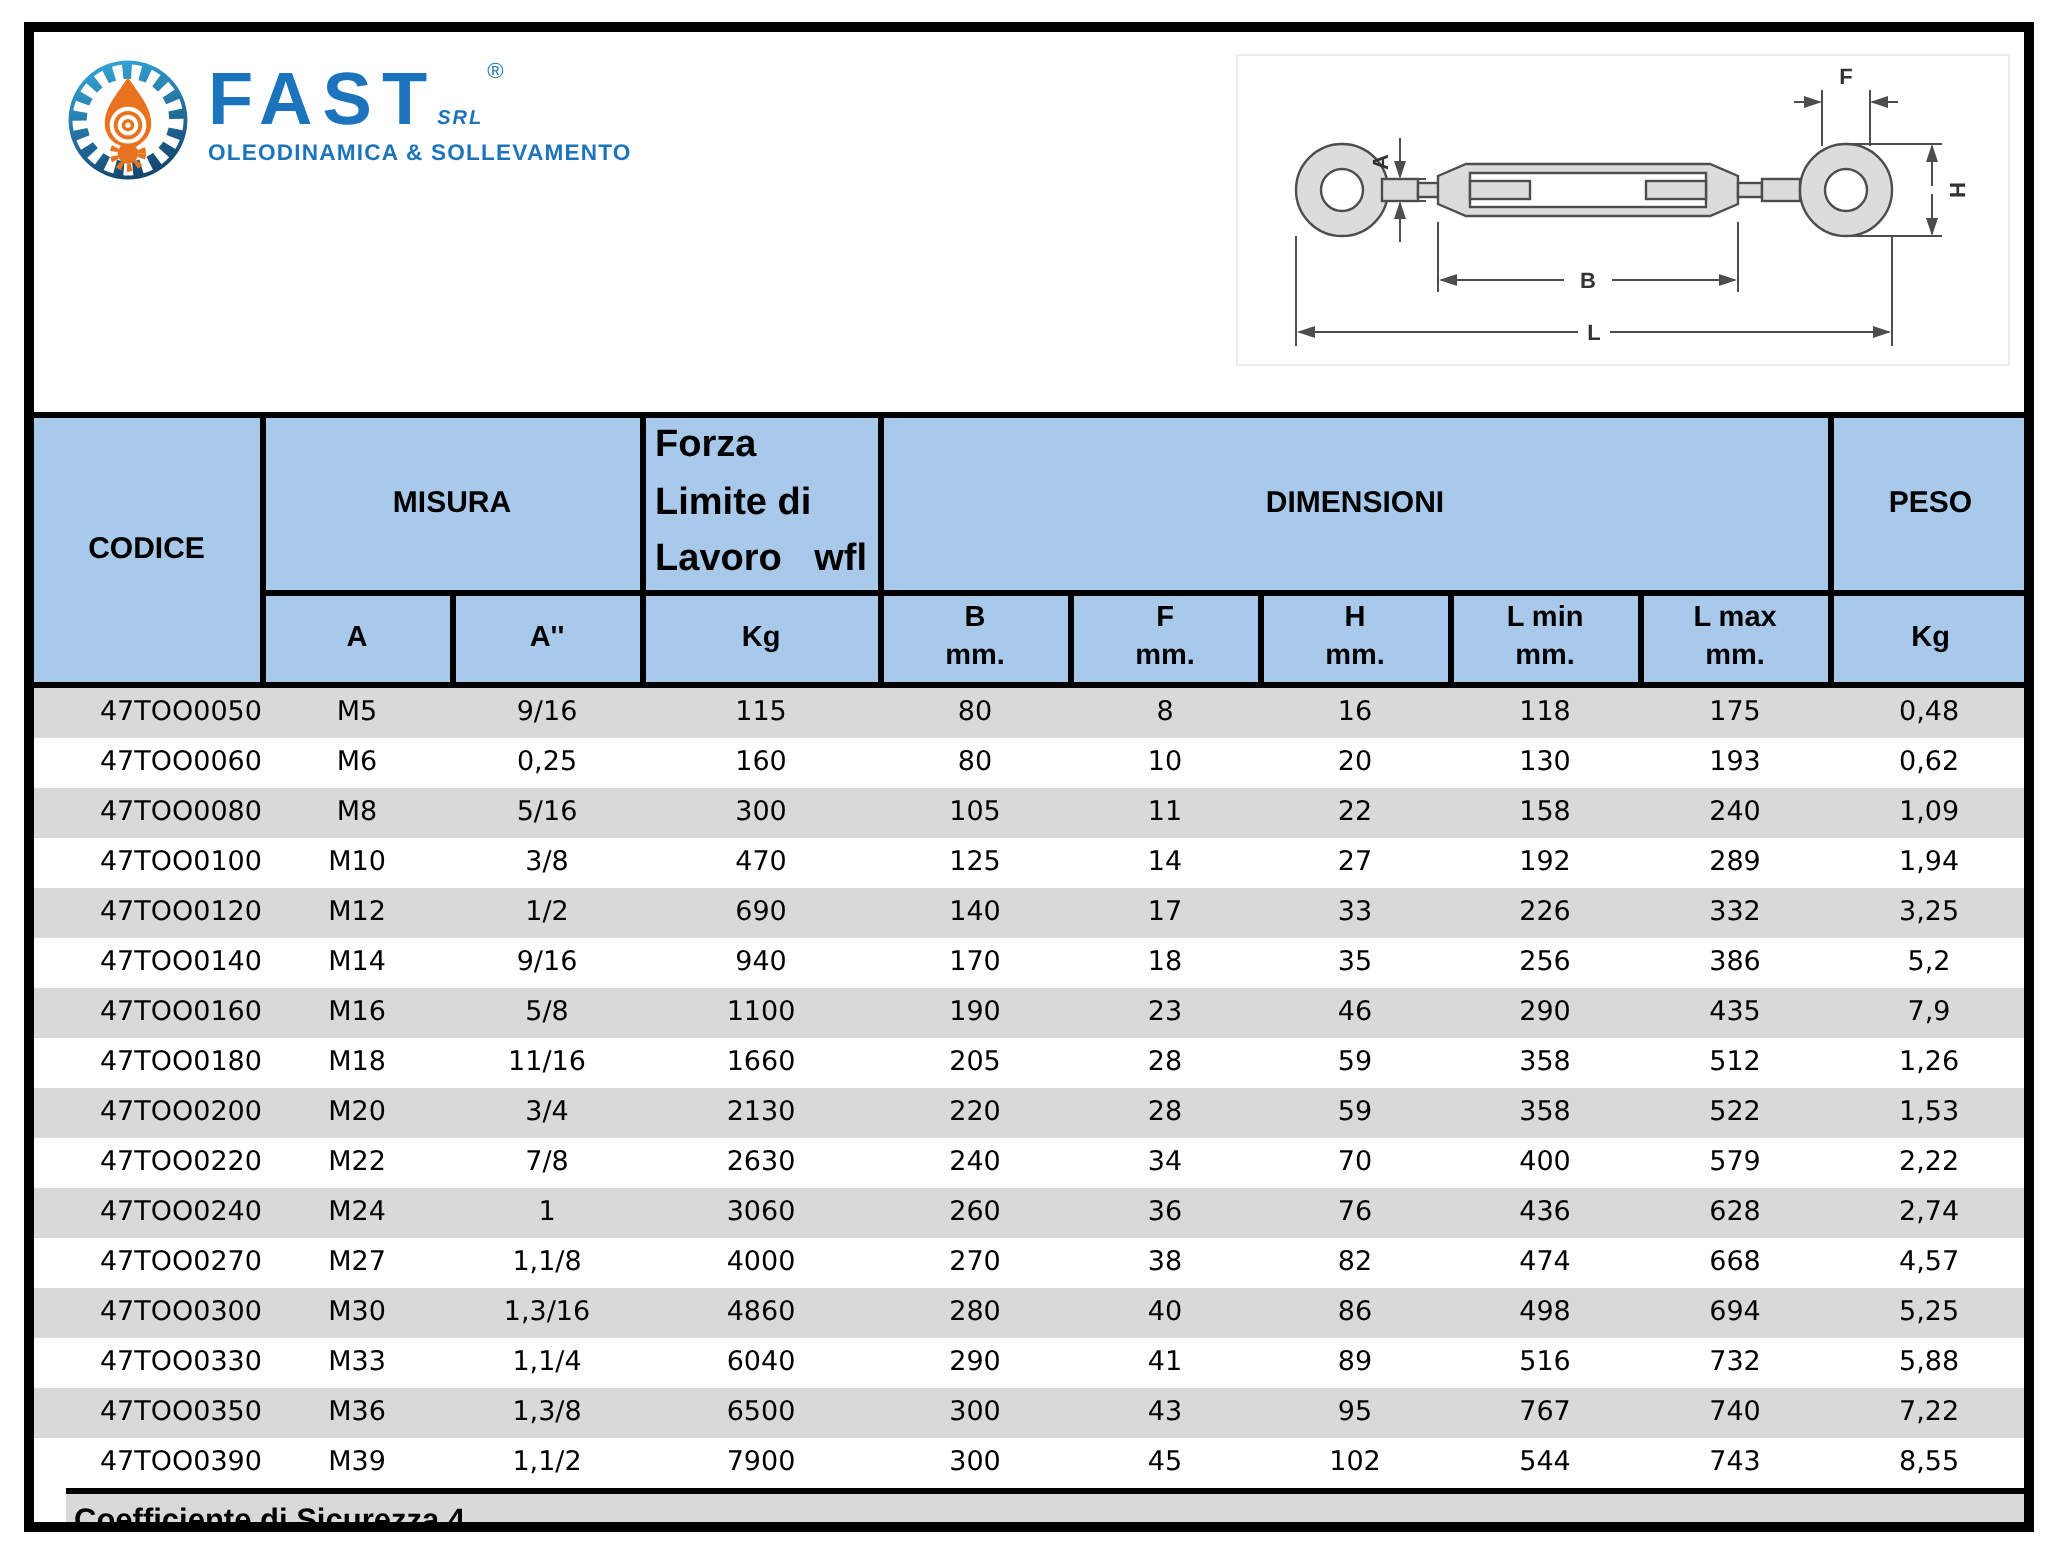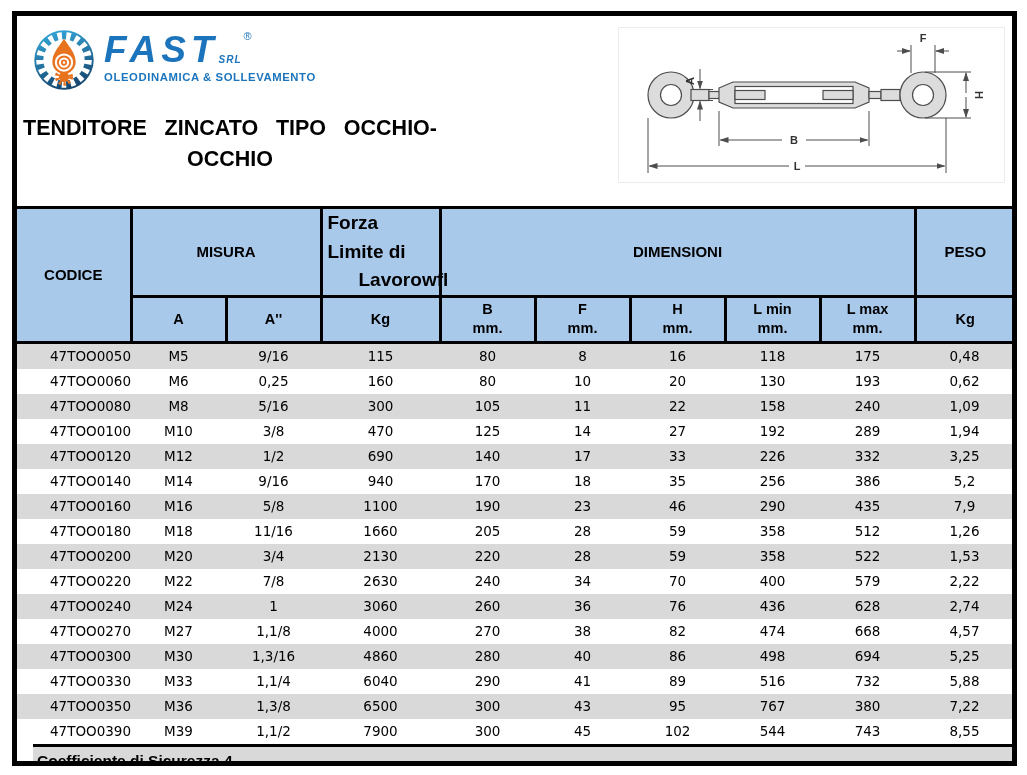--- a/index.html
+++ b/index.html
@@ -8,21 +8,21 @@
   .page { width:1027px; height:775px; padding:11px 10px 9px 12px; background:#fff; }
   .frame { width:100%; height:100%; border:5px solid #000; background:#fff;
            display:flex; flex-direction:column; overflow:hidden; }
 
   
   .top { height:190px; flex:none; position:relative; background:#fff; }
   .logo { position:absolute; left:16px; top:13px; display:flex; align-items:flex-start; gap:9px; }
   .logo-icon { width:62px; height:62px; }
   .logo-text { padding-top:4px; }
   .brand-row { display:flex; align-items:flex-start; line-height:1; }
-  .brand { color:#1C75BC; font-weight:bold; font-style:italic; font-size:37px;
+  .brand { color:#1C75BC; font-weight:bold; font-size:37px;
            letter-spacing:5px; line-height:0.9; }
   .srl { color:#1C75BC; font-weight:bold; font-style:italic; font-size:10px; margin-top:22px; letter-spacing:1px; }
   .reg { color:#1C75BC; font-size:11px; margin-top:-2px; margin-left:2px; }
   .tagline { color:#1C75BC; font-weight:bold; font-size:11.3px; letter-spacing:0.6px; margin-top:5px; }
 
   .title { position:absolute; left:6px; top:97px; width:414px; color:#000;
            font-weight:bold; font-size:21.5px; line-height:31px; }
   .title-l1 { text-align:justify; text-align-last:justify; }
   .title-l2 { text-align:center; }
 
@@ -32,21 +32,21 @@
 
   
   table { width:100%; border-collapse:collapse; table-layout:fixed; border-top:3px solid #000; }
   thead th { background:#A9C9EB; border:3px solid #000; font-weight:bold; color:#000;
              font-size:15px; text-align:center; vertical-align:middle; padding:0; }
   thead th:first-child { border-left:none; }
   thead th:last-child  { border-right:none; }
   tr.hrow1 { height:74px; }
   tr.hrow2 { height:46px; }
   .forza { text-align:left; padding:0 5px; font-size:19px; line-height:1.5; }
-  .fz2 { display:flex; justify-content:space-between;margin-left:31px; }
+  .fz2 { display:flex; justify-content:space-between; }
   .sh { line-height:1.3; font-size:14.5px; }
 
   tbody td { height:25px; font-family:"DejaVu Sans", sans-serif; font-size:13.5px;
              color:#000; text-align:center; padding:0; line-height:25px; border:none;
              white-space:nowrap; overflow:hidden; }
   tbody tr:nth-of-type(odd) td { background:#D9D9D9; }
   tbody tr:nth-of-type(even) td { background:#fff; }
   td.td-code { text-align:right; padding-left:3px; }
 
   
@@ -88,24 +88,20 @@
         <div class="logo-text">
           <div class="brand-row">
             <span class="brand">FAST</span>
             <span class="srl">SRL</span>
             <span class="reg">®</span>
           </div>
           <div class="tagline">OLEODINAMICA &amp; SOLLEVAMENTO</div>
         </div>
       </div>
 
-      <div class="title">
-        <div class="title-l1">TENDITORE ZINCATO TIPO OCCHIO-</div>
-        <div class="title-l2">OCCHIO</div>
-      </div>
 
       <div class="drawing">
         <svg viewBox="0 0 385 152">
           <defs>
             <marker id="arr" markerWidth="9" markerHeight="8" refX="8" refY="3" orient="auto" markerUnits="userSpaceOnUse">
               <path d="M0,0 L9,3 L0,6 Z" fill="#4d4d4d"></path>
             </marker>
           </defs>
           <g stroke="#4d4d4d" stroke-width="1.2" fill="#dcdcdc">
 
@@ -437,21 +433,21 @@
 
           <tr>
             <td class="td-code">47TOO0350</td>
             <td>M36</td>
             <td>1,3/8</td>
             <td>6500</td>
             <td>300</td>
             <td>43</td>
             <td>95</td>
             <td>767</td>
-            <td>380</td>
+            <td>740</td>
             <td>7,22</td>
           </tr>
 
           <tr>
             <td class="td-code">47TOO0390</td>
             <td>M39</td>
             <td>1,1/2</td>
             <td>7900</td>
             <td>300</td>
             <td>45</td>

